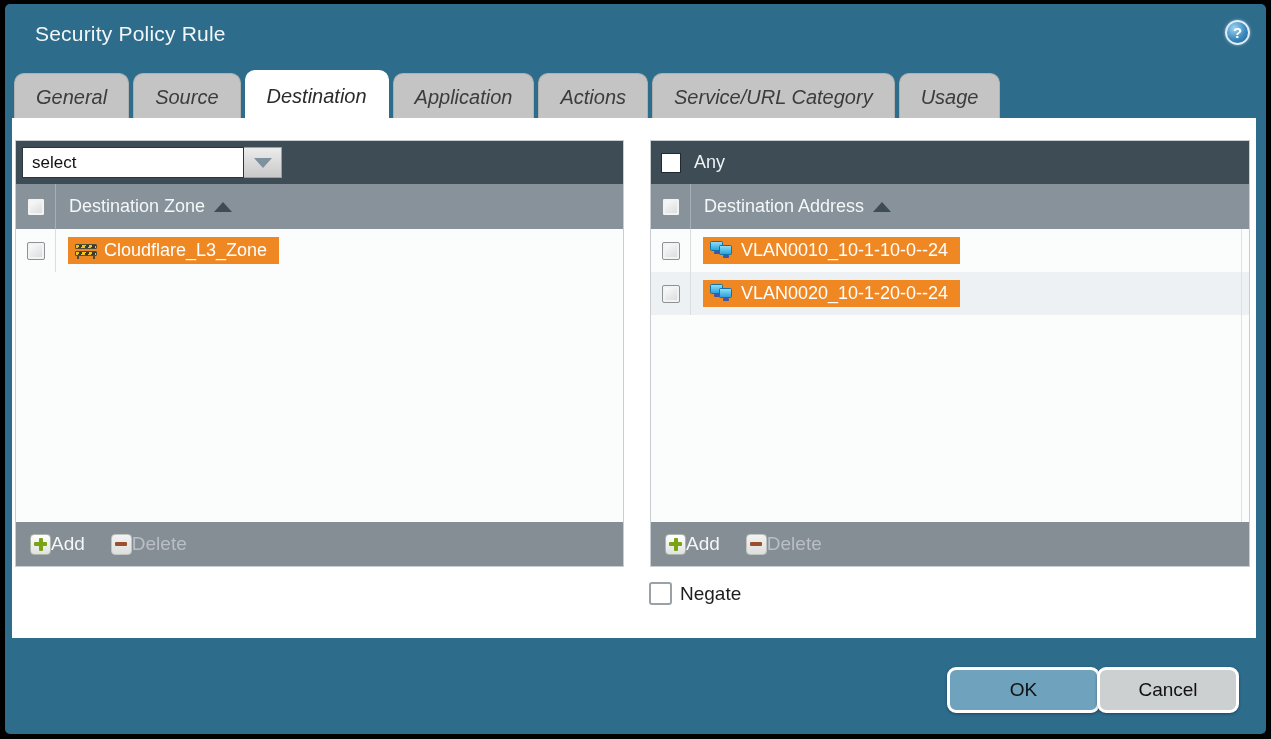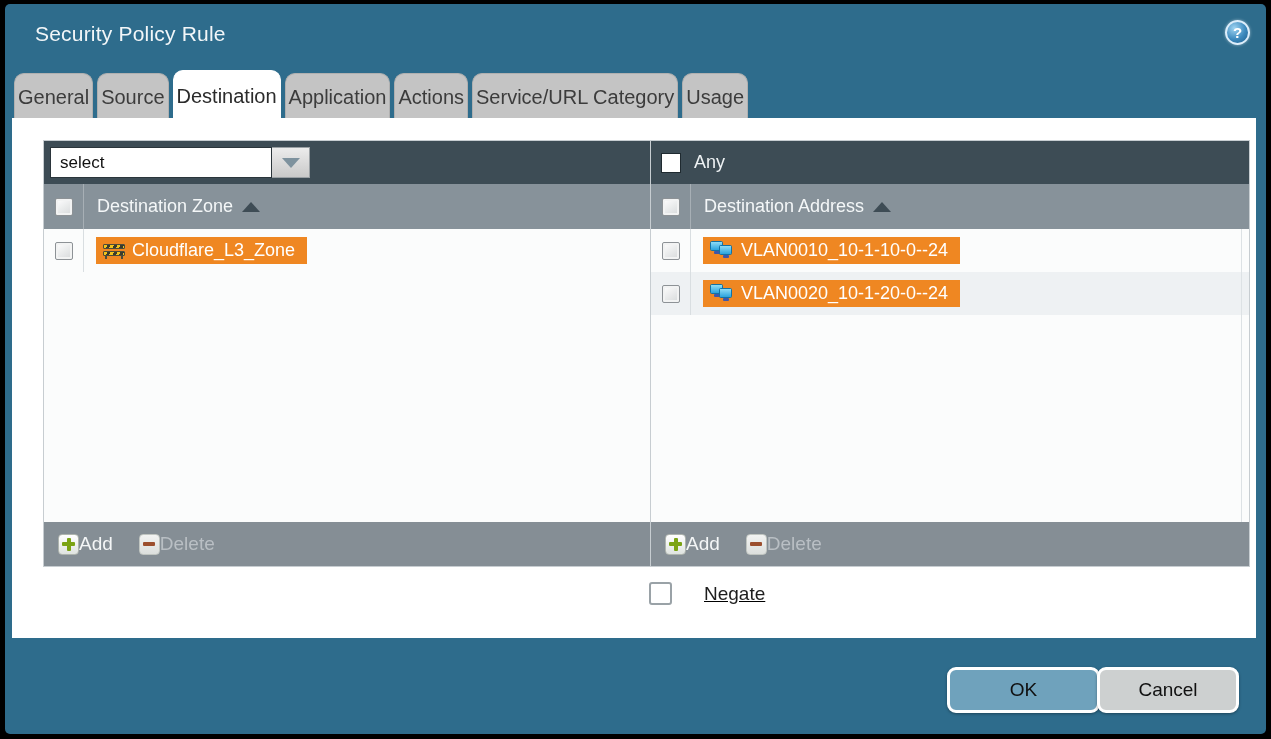--- a/index.html
+++ b/index.html
@@ -13,30 +13,30 @@
   }
   .help-icon {
     position:absolute; right:16px; top:16px; width:25px; height:25px; border-radius:50%;
     background:radial-gradient(circle at 35% 30%, #9fd4f2, #3c89bd 55%, #1d5e8d);
     border:2px solid #ddeefb; color:#fff; font-weight:bold; font-size:15px;
     display:flex; align-items:center; justify-content:center; cursor:pointer;
     box-shadow:0 0 3px rgba(255,255,255,.5);
   }
   .tabs { position:absolute; left:9px; top:66px; display:flex; gap:4px; align-items:flex-end; }
   .tab {
-    height:48px; padding:0 3px; background:#c4c4c4; color:#3c3c3c;
+    height:48px; padding:0 21px; background:#c4c4c4; color:#3c3c3c;
     border-radius:10px 10px 0 0; font-size:20px; display:flex; align-items:center;
-    cursor:pointer; border:1px solid #b0b0b0; border-bottom:none;
+    cursor:pointer; border:1px solid #b0b0b0; border-bottom:none;font-style:italic;
   }
   .tab.active { background:#ffffff; color:#2b2b2b; height:51px; border-color:#fff; }
   .content {
     position:absolute; left:7px; top:114px; width:1244px; height:520px; background:#ffffff;
   }
   .panel { position:absolute; top:22px; height:427px; display:flex; flex-direction:column; border:1px solid #c7cdd1; }
-  .panel-left  { left:31px;  width:609px; }
+  .panel-left  { left:3px;  width:609px; }
   .panel-right { left:638px; width:600px; }
   .panel-top { height:43px; background:#3d4c55; display:flex; align-items:center; flex:0 0 auto; }
   .selectbox { display:flex; margin-left:6px; height:31px; }
   .select-input {
     width:222px; background:#fff; border:1px solid #2b353b; color:#111;
     font-size:17px; display:flex; align-items:center; padding-left:9px; cursor:text;
   }
   .select-arrow-btn {
     width:38px; background:linear-gradient(#ececec,#c9c9c9); border:1px solid #9aa0a4; border-left:none;
     display:flex; align-items:center; justify-content:center; cursor:pointer;
@@ -83,21 +83,21 @@
     background:repeating-linear-gradient(115deg,#f0c31d 0 3px,#3b3b2d 3px 6px); border-radius:1px; }
   .zone-icon .bar.b1 { top:1px; } .zone-icon .bar.b2 { top:8px; }
   .zone-icon .leg { position:absolute; bottom:0; width:2px; height:4px; background:#4c4c3a; }
   .zone-icon .leg.l1 { left:2px; } .zone-icon .leg.l2 { right:2px; }
   
   .net-icon { width:24px; height:19px; position:relative; display:inline-block; }
   .net-icon .mon { position:absolute; width:13px; height:10px; border-radius:1.5px;
     background:linear-gradient(#8edcf5,#2aa3dd); border:1px solid #1272a5; }
   .net-icon .mon::after { content:""; position:absolute; left:3px; bottom:-4px; width:6px; height:3px; background:#3f57a8; border-radius:1px; }
   .net-icon .m1 { left:0; top:0; } .net-icon .m2 { left:9px; top:4px; }
-  .negate-wrap { position:absolute; left:637px; top:464px; display:flex; align-items:center; gap:32px;text-decoration:underline; }
+  .negate-wrap { position:absolute; left:637px; top:464px; display:flex; align-items:center; gap:8px; }
   .negate-chk { width:23px; height:23px; background:#fff; border:2px solid #9aa2a7; border-radius:3px; cursor:pointer; }
   .negate-label { font-size:19px; color:#1d1d1d; }
   .dlg-btn {
     position:absolute; bottom:21px; height:46px; border:3px solid #ffffff; border-radius:9px;
     font-size:19px; color:#101010; display:flex; align-items:center; justify-content:center;
     cursor:pointer; box-shadow:0 1px 3px rgba(0,0,0,.35);
   }
   .btn-ok { right:166px; width:153px; background:#6fa2bc; }
   .btn-cancel { right:27px; width:142px; background:#cdd0d0; }
 </style>

